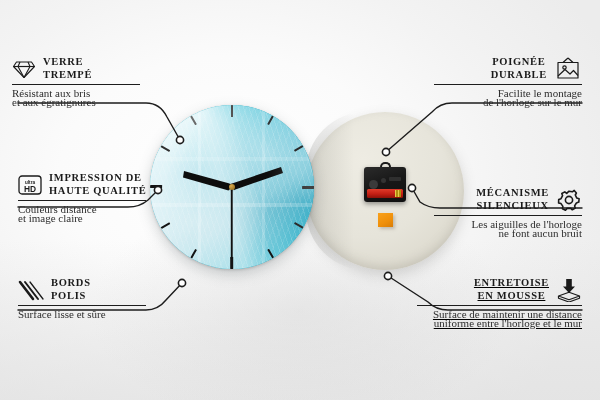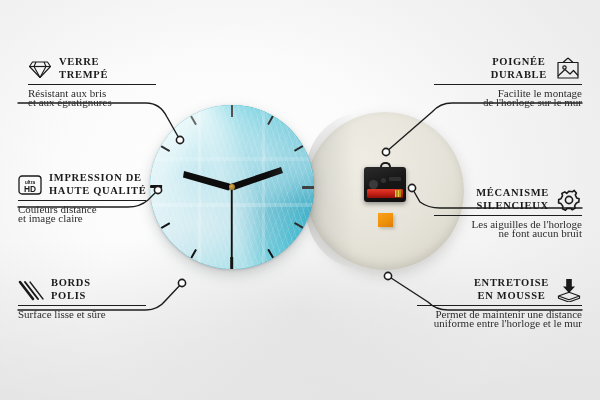--- a/index.html
+++ b/index.html
@@ -248,21 +248,21 @@
     <g fill="#ffffff" stroke="#1d1d1d" stroke-width="1.6">
       <circle cx="180" cy="140" r="3.6"></circle>
       <circle cx="158" cy="190" r="3.6"></circle>
       <circle cx="182" cy="283" r="3.6"></circle>
       <circle cx="386" cy="152" r="3.6"></circle>
       <circle cx="412" cy="188" r="3.6"></circle>
       <circle cx="388" cy="276" r="3.6"></circle>
     </g>
   </svg>
 
-  <div class="feature left" style="left:28px; top:56px; width:128px;">
+  <div class="feature left" style="left:12px; top:56px; width:128px;">
     <div class="head">
       <svg class="ico" width="24" height="20" viewBox="0 0 24 20">
         <g fill="none" stroke="#1a1a1a" stroke-width="1.1" stroke-linejoin="round">
           <path d="M4.5,3 H19.5 L22.5,7.5 L12,18.5 L1.5,7.5 Z"></path>
           <path d="M1.5,7.5 H22.5"></path>
           <path d="M8,3 L6,7.5 L12,18.5 L18,7.5 L16,3"></path>
           <path d="M6,7.5 H18"></path>
         </g>
       </svg>
       <div>
@@ -342,32 +342,32 @@
           <path d="M13,3.2 l3.4,.6 1.8,-1.4 2.2,2.6 -1.1,2 1.5,3.1 2.3,.6 -.3,3.4 -2.4,.9 -1.8,2.9 .7,2.2 -3,1.7 -1.8,-1.6 -3.4,.2 -1.6,1.8 -3.1,-1.5 .5,-2.3 -1.9,-2.8 -2.4,-.7 .1,-3.4 2.3,-.8 1.6,-3 -.8,-2.2 3,-1.6 1.9,1.5 z"></path>
           <circle cx="13" cy="12" r="3.6"></circle>
         </g>
       </svg>
     </div>
     <div class="rule"></div>
     <div class="desc">Les aiguilles de l'horloge</div>
     <div class="desc">ne font aucun bruit</div>
   </div>
 
-  <div class="feature right" style="right:18px; top:277px; width:165px;">
+  <div class="feature right" style="right:18px; top:277px; width:165px;text-decoration:underline;">
     <div class="head">
       <div>
         <div class="title">ENTRETOISE</div>
         <div class="title">EN MOUSSE</div>
       </div>
       <svg class="ico" width="26" height="24" viewBox="0 0 26 24">
         <g fill="none" stroke="#1a1a1a" stroke-width="1.2" stroke-linejoin="round">
           <path d="M10.2,1 h5.6 v7.4 h3.2 L13,15 L7,8.4 h3.2 z" fill="#1a1a1a" stroke="none"></path>
           <path d="M13,14.2 L23.5,18 L13,21.8 L2.5,18 Z"></path>
           <path d="M2.5,18 v2.2 L13,24 L23.5,20.2 V18"></path>
         </g>
       </svg>
     </div>
     <div class="rule"></div>
-    <div class="desc">Permet de maintenir une distance</div>
+    <div class="desc">Surface de maintenir une distance</div>
     <div class="desc">uniforme entre l'horloge et le mur</div>
   </div>
 
 </div>
 
 </body></html>

